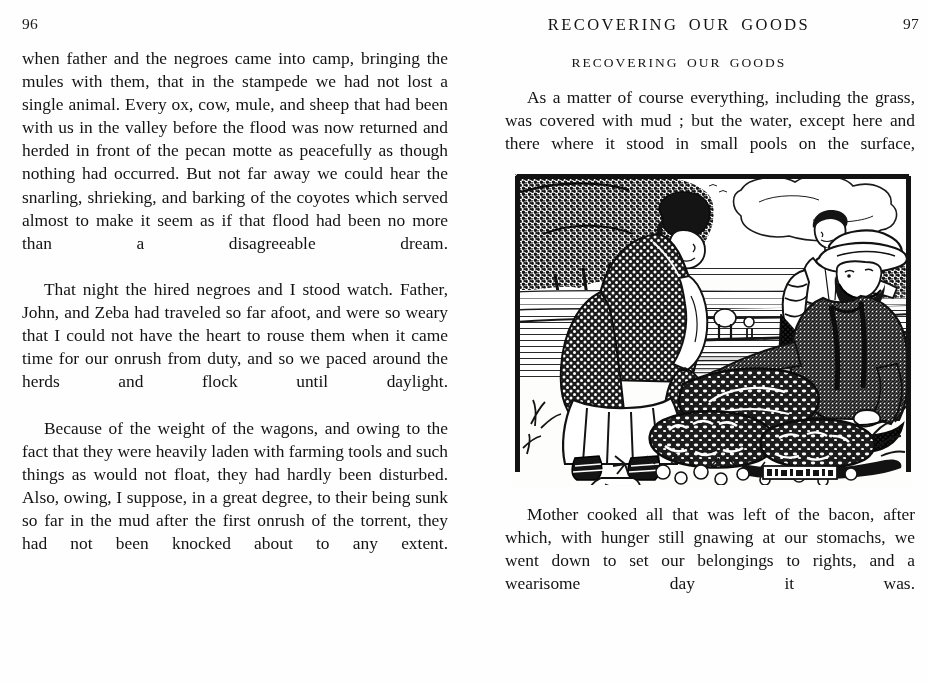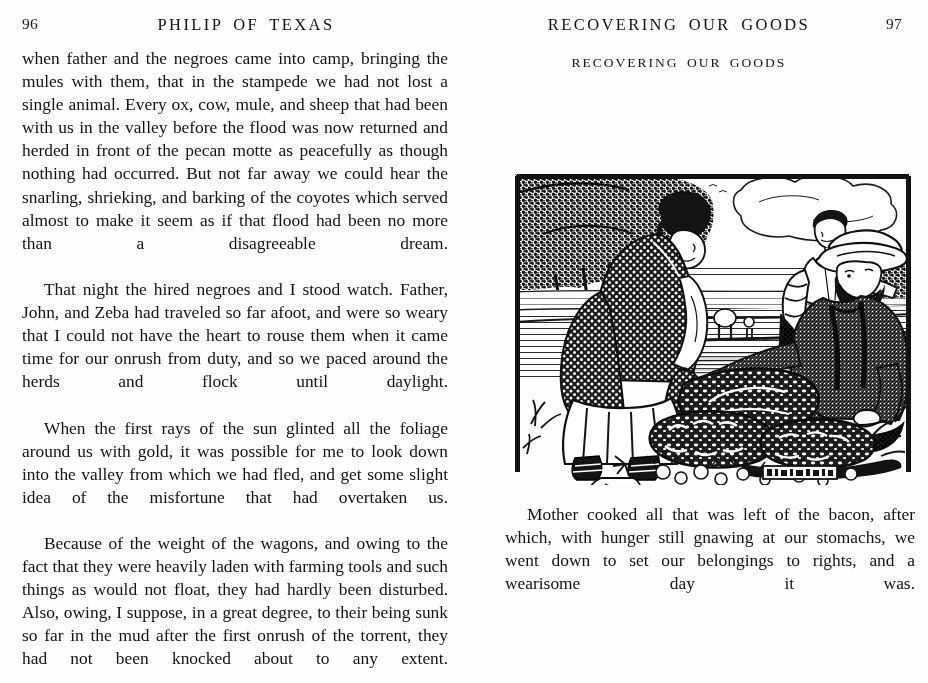--- a/index.html
+++ b/index.html
@@ -43,21 +43,21 @@
     white-space: nowrap;
   }
   .folio {
     position: absolute;
     top: 15px;
     font-size: 15.5px;
     letter-spacing: 0.3px;
     color: #1a1a1a;
   }
   .folio-left  { left: 22px; }
-  .folio-right { right: 26px; text-align: right; }
+  .folio-right { right: 9px; text-align: right; }
 
   .runhead-title {
     font-size: 16.5px;
     letter-spacing: 2.4px;
     word-spacing: 4px;
     color: #121212;
   }
   .runhead-left {
     left: 0; right: 0;
     text-align: center;
@@ -132,43 +132,42 @@
 </style>
 </head>
 <body>
 
 <div class="spread">
 
   <div class="page page-left">
 
     <div class="folio folio-left">96</div>
 
-    <div class="runhead runhead-left">
-      <span class="runhead-title">PHILIP OF TEXAS</span>
-    </div>
 
     <div class="col col-left">
       <p>when father and the negroes came into camp, bringing the mules with them, that in the stampede we had not lost a single animal.   Every ox, cow, mule, and sheep that had been with us in the valley before the flood was now returned and herded in front of the pecan motte as peacefully as though nothing had occurred. But not far away we could hear the snarling, shrieking, and barking of the coyotes which served almost to make it seem as if that flood had been no more than a disagreeable dream.</p>
       <p class="indent">That night the hired negroes and I stood watch. Father, John, and Zeba had traveled so far afoot, and were so weary that I could not have the heart to rouse them when it came time for our onrush from duty, and so we paced around the herds and flock until daylight.</p>
-      <p class="indent">When the first rays of the sun glinted all the foliage around us with gold, it was possible for me to look down into the valley from which we had fled, and get some slight idea of the misfortune that had overtaken us.</p>
       <p class="indent">Because of the weight of the wagons, and owing to the fact that they were heavily laden with farming tools and such things as would not float, they had hardly been disturbed.   Also, owing, I suppose, in a great degree, to their being sunk so far in the mud after the first onrush of the torrent, they had not been knocked about to any extent.</p>
     </div>
   </div>
 
   <div class="page page-right">
 
     <div class="folio folio-right">97</div>
 
     <div class="runhead runhead-right">
       <span class="runhead-title">RECOVERING OUR GOODS</span>
     </div>
 
     <div class="chapter-title">RECOVERING OUR GOODS</div>
   </div>
 
+  <div class="col col-right-top">
+    <p class="indent">As a matter of course everything, including the grass, was covered with mud ; but the water, except here and there where it stood in small pools on the surface,</p>
+  </div>
 
   <div class="col col-right-bottom">
     <p class="indent">Mother cooked all that was left of the bacon, after which, with hunger still gnawing at our stomachs, we went down to set our belongings to rights, and a wearisome day it was.</p>
   </div>
 
   <div class="illustration">
     <svg viewBox="0 0 400 315" preserveAspectRatio="none" aria-hidden="true">
       <defs>
 
         <pattern id="foliage" width="6" height="6" patternUnits="userSpaceOnUse">

